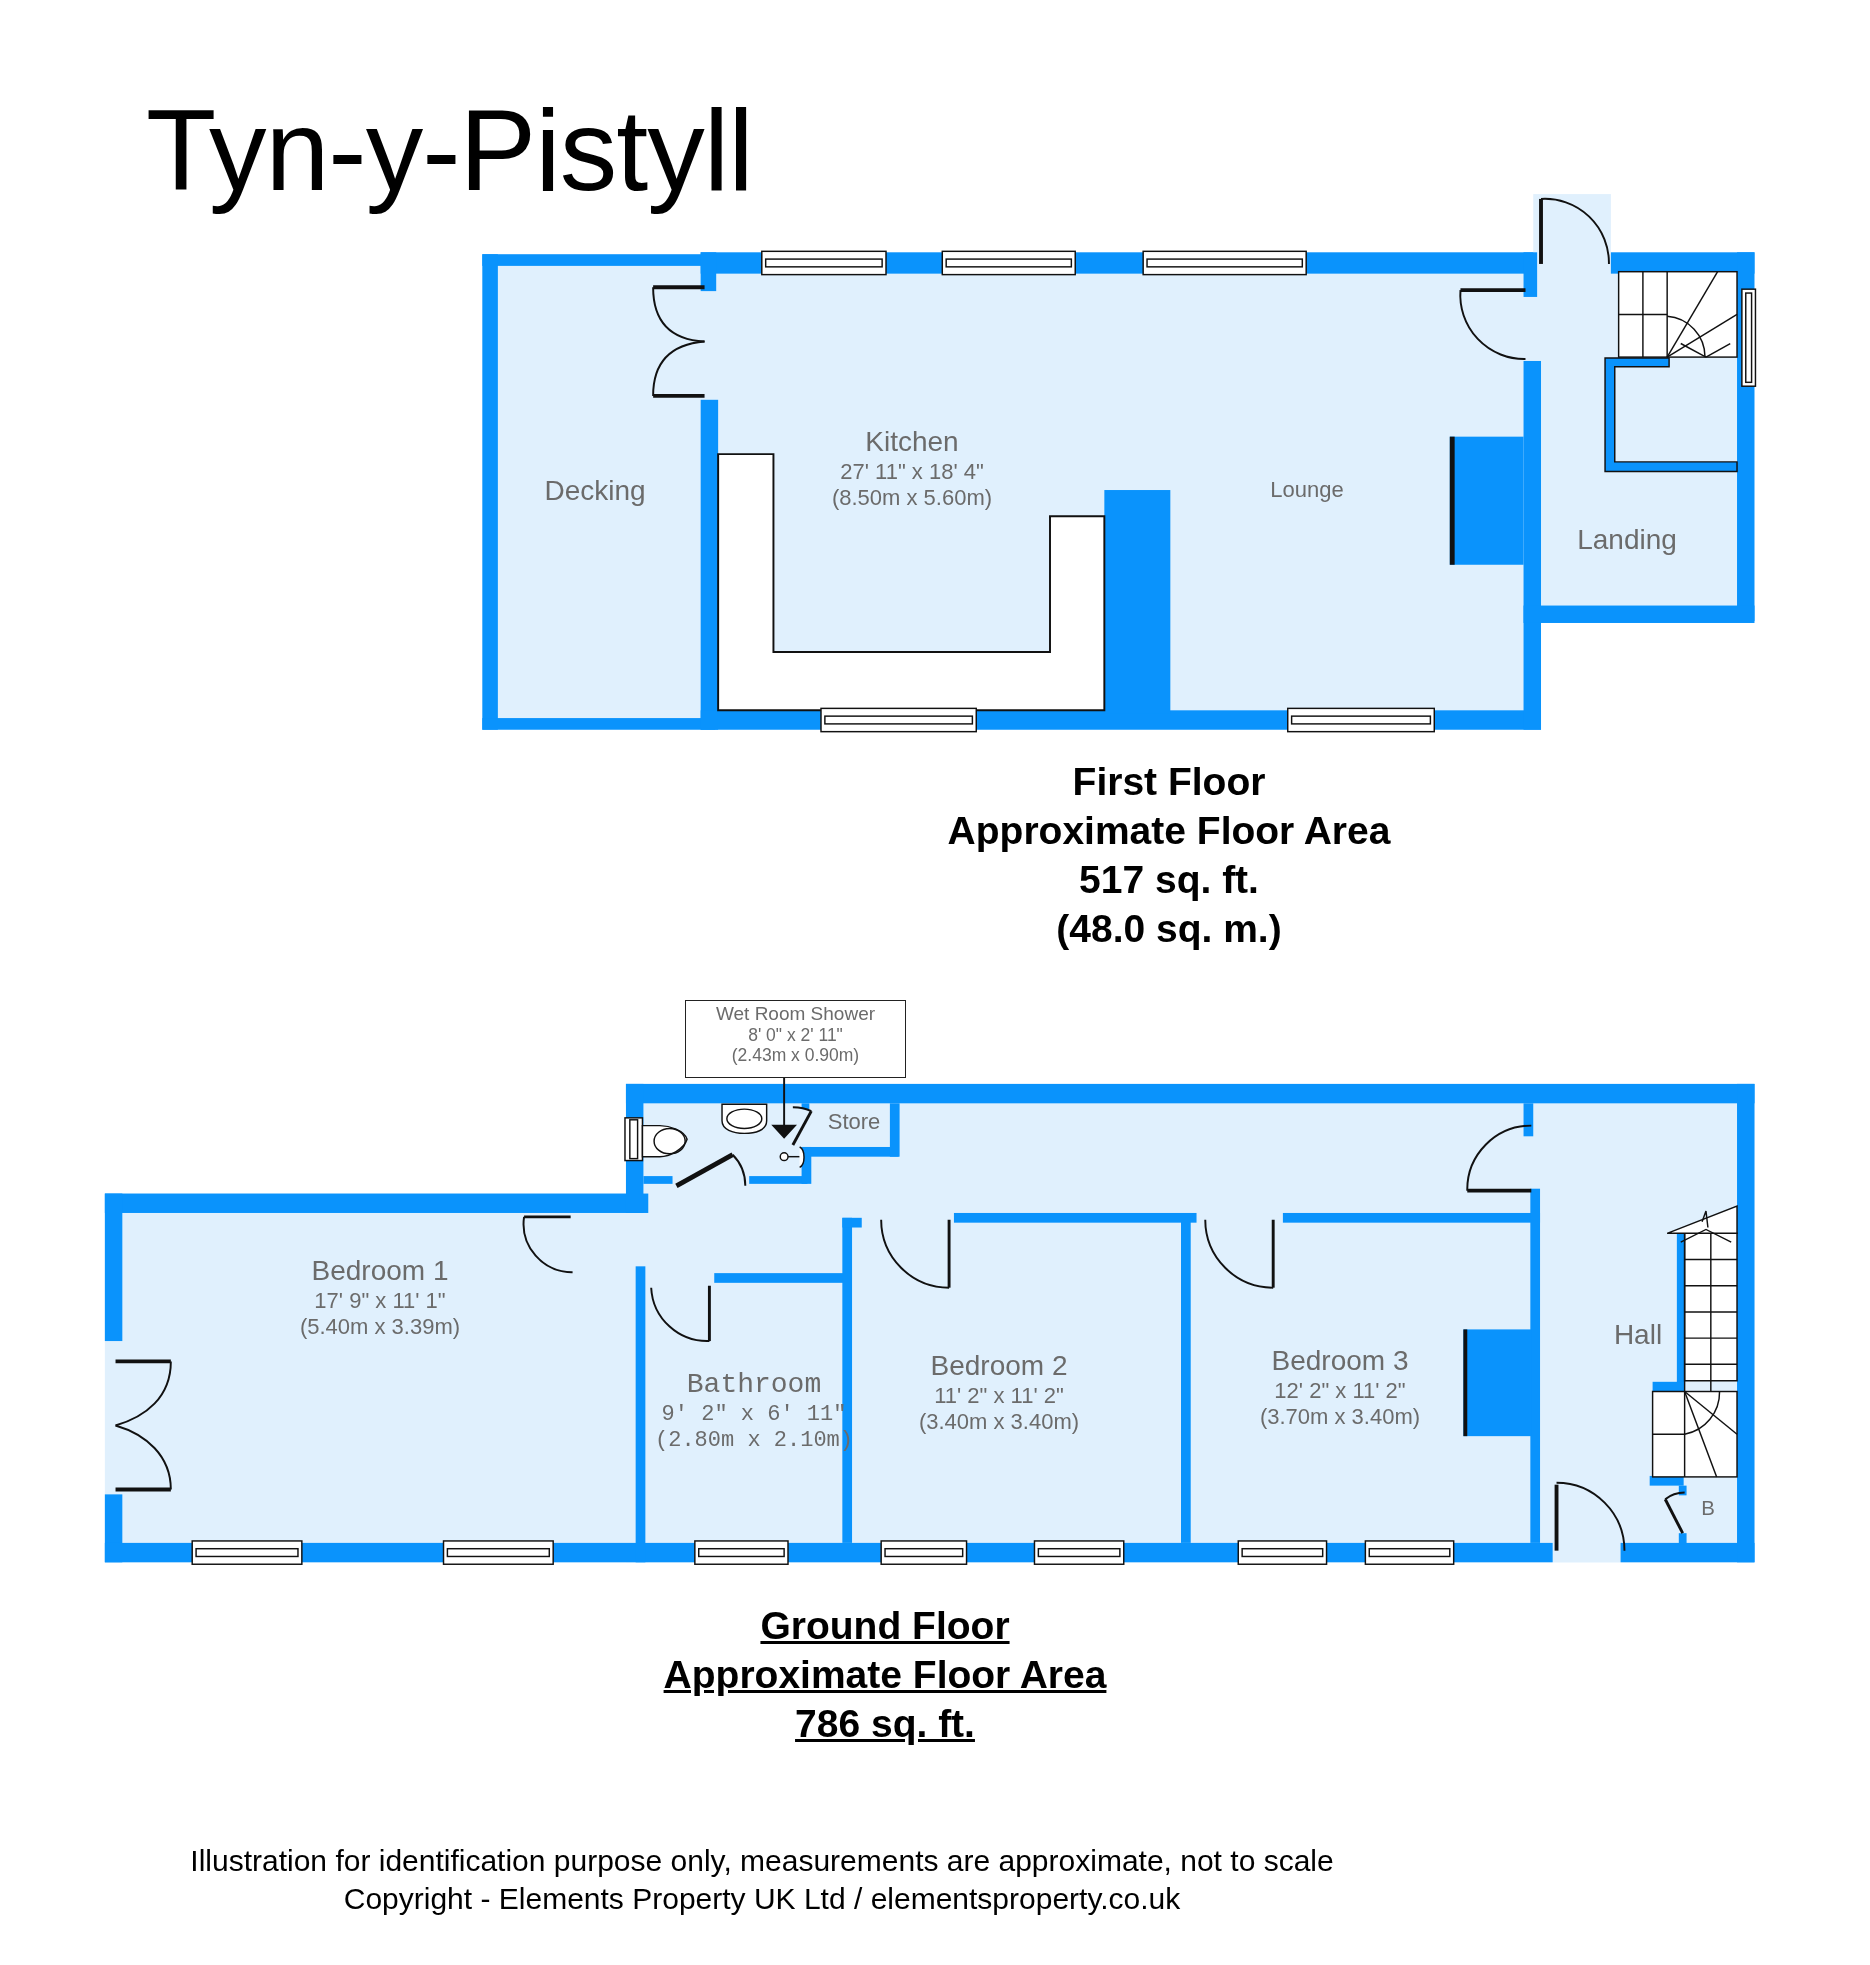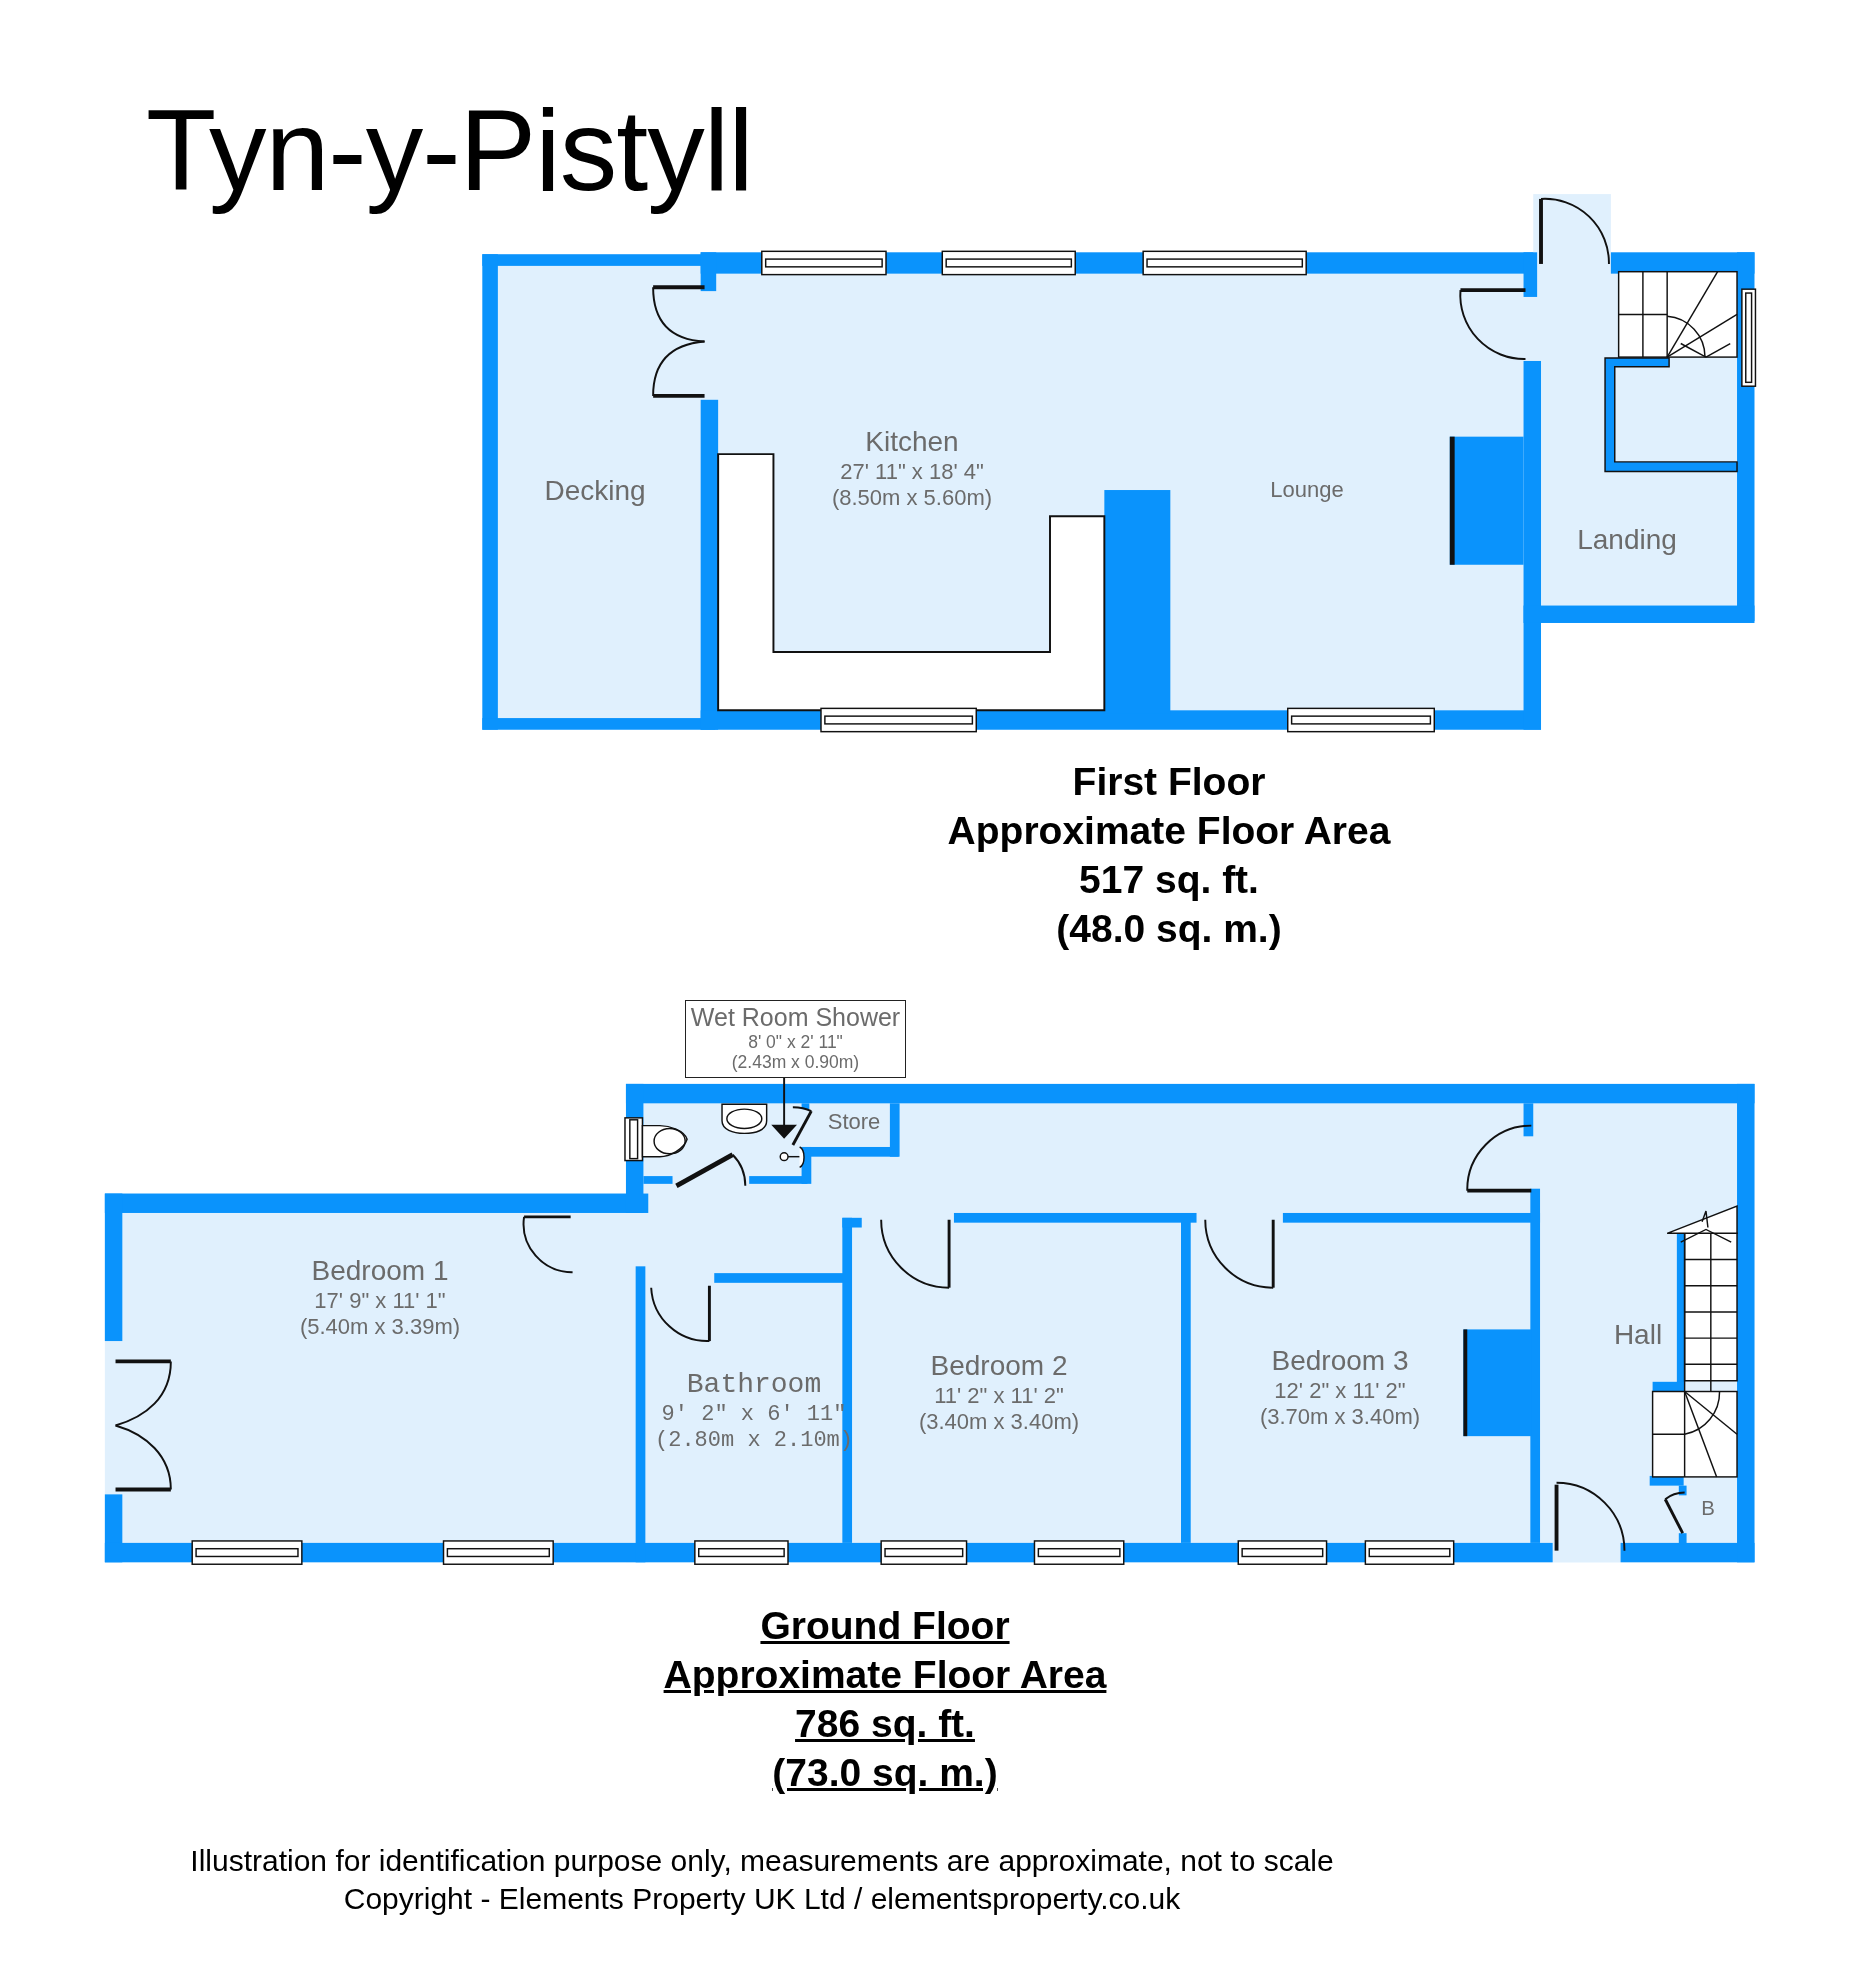--- a/index.html
+++ b/index.html
@@ -7,21 +7,21 @@
   .abs { position:absolute; }
   #plan { position:absolute; left:0; top:0; width:1871px; height:1965px; }
   .title { left:146px; top:93px; font-size:115px; color:#000; line-height:1; letter-spacing:-1px; }
   .room { position:absolute; text-align:center; color:#6b6b6b; transform:translateX(-50%); white-space:nowrap; line-height:1.2; }
   .room .name { font-size:28px; }
   .room .dim { font-size:22px; }
   .room.small .name { font-size:22px; }
   .summary { position:absolute; transform:translateX(-50%); text-align:center; font-weight:bold; color:#000; font-size:39px; line-height:49px; white-space:nowrap; }
   .footer { position:absolute; left:0; width:1524px; text-align:center; color:#000; font-size:30px; line-height:38px; }
   .callout { position:absolute; left:685px; top:1000px; width:221px; height:78px; border:1.9px solid #222; background:#fff; text-align:center; color:#6b6b6b; box-sizing:border-box; line-height:1.15; padding-top:1.9px; }
-  .callout .name { font-size:25px; }
+  .callout .name { font-size:19px; }
   .callout .dim { font-size:17.5px; }
 </style>
 </head>
 <body>
 
 <svg id="plan" viewBox="0 0 1928 2025" xmlns="http://www.w3.org/2000/svg">
   <defs>
     <g id="win-h">
       <rect x="0" y="0" width="1" height="1"></rect>
     </g>
@@ -308,20 +308,19 @@
   <div class="name">Hall</div>
 </div>
 <div class="room small" style="left:1708px; top:1496px;">
   <div class="name" style="font-size:20.4px;">B</div>
 </div>
 
 <div class="summary" style="left:885px; top:1601px;text-decoration:underline;">
   <div>Ground Floor</div>
   <div>Approximate Floor Area</div>
   <div>786 sq. ft.</div>
-  <div>(73.0 sq. m.)</div>
 </div>
 
 <div class="footer" style="top:1842px;">
   <div>Illustration for identification purpose only, measurements are approximate, not to scale</div>
   <div>Copyright - Elements Property UK Ltd / elementsproperty.co.uk</div>
 </div>
 
 
 </body></html>

